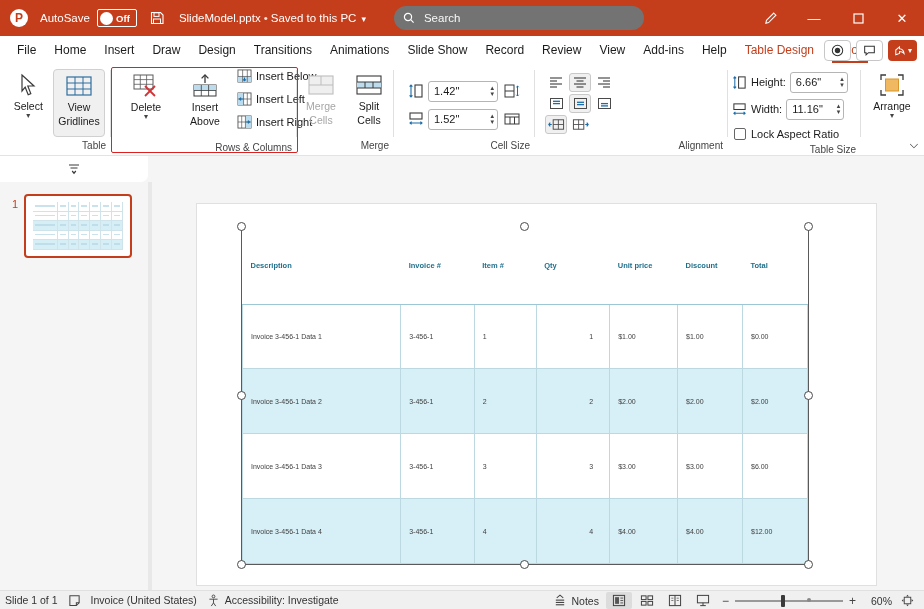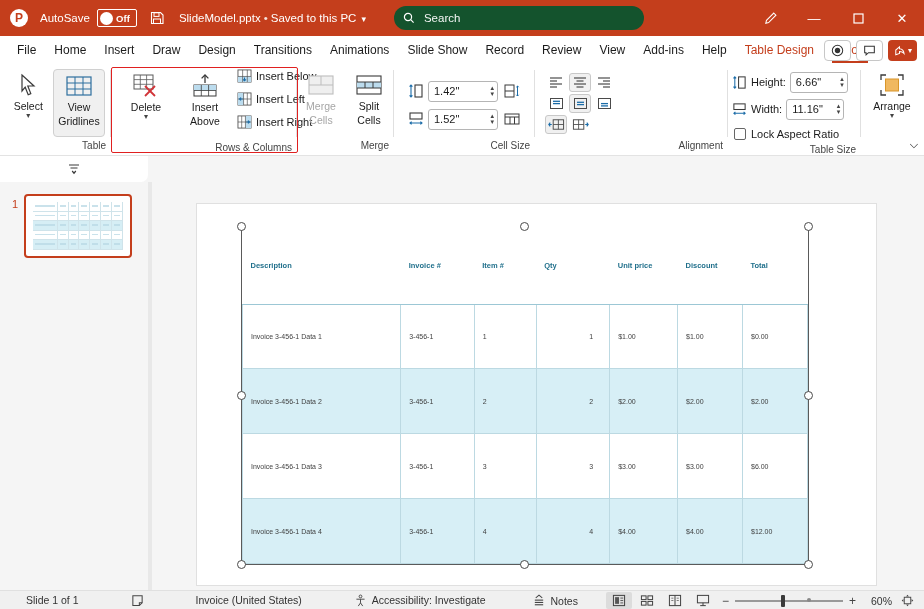--- a/index.html
+++ b/index.html
@@ -26,21 +26,21 @@
     width: 40px; height: 18px; border-radius: 2px; border: 1.3px solid #fff;
     margin-left: 7px; display: flex; align-items: center; position: relative; flex: 0 0 40px;
   }
   .toggle .knob { width: 13px; height: 13px; border-radius: 50%; background: #fff; margin-left: 2px; }
   .toggle .off-label { font-size: 9.5px; font-weight: bold; margin-left: 3px; letter-spacing: .2px; }
   .save-icon { margin-left: 12px; width: 16px; height: 16px; flex: 0 0 16px; }
   .filename { font-size: 11.5px; margin-left: 14px; white-space: nowrap; }
   .filename .dot { opacity: .85; margin: 0 3px; }
   .chev-sm { font-size: 9px; margin-left: 5px; display: inline-block; }
   .searchbox {
-    margin-left: 28px; width: 250px; height: 24px; background: #14532d;
+    margin-left: 28px; width: 250px; height: 24px; background: #737373;
     border-radius: 12px; display: flex; align-items: center; padding-left: 9px; gap: 9px;
   }
   .searchbox .sp { font-size: 11.5px; color: #fff; opacity: .95; }
   .tb-right { position: absolute; right: 0; top: 0; height: 36px; display: flex; align-items: center; }
   .tb-btn {
     width: 44px; height: 36px; display: flex; align-items: center; justify-content: center;
     color: #fff; font-size: 13px;
   }
 
   
@@ -169,21 +169,21 @@
   .handle {
     position: absolute; width: 9px; height: 9px; border-radius: 50%;
     background: #fff; border: 1.4px solid #4a4a4a;
   }
 
   
   .status {
     height: 19px; flex: 0 0 19px; background: #f0f0f0; border-top: 1px solid #e0e0e0;
     display: flex; align-items: center; position: relative; font-size: 10.5px; color: #333;
   }
-  .st-item { display: flex; align-items: center; gap: 5px; padding: 0 26px; white-space: nowrap; }
+  .st-item { display: flex; align-items: center; gap: 5px; padding: 0 5px; white-space: nowrap; }
   .status-right { position: absolute; right: 4px; top: 0; height: 19px; display: flex; align-items: center; gap: 2px; }
   .viewbtn { width: 26px; height: 17px; display: flex; align-items: center; justify-content: center; border-radius: 2px; }
   .viewbtn.active { background: #dcdcdc; }
   .zoomslider { display: flex; align-items: center; gap: 0; margin: 0 4px; }
   .ztrack { width: 108px; height: 2px; background: #999; position: relative; }
   .zthumb { position: absolute; left: 46px; top: -5px; width: 4px; height: 12px; background: #3a3a3a; border-radius: 1px; }
   .zmid { position: absolute; left: 72px; top: -1.5px; width: 4px; height: 4px; background: #888; border-radius: 50%; }
   .zpct { font-size: 10.5px; color: #333; width: 30px; text-align: right; }
   svg { display: block; }
 </style>

